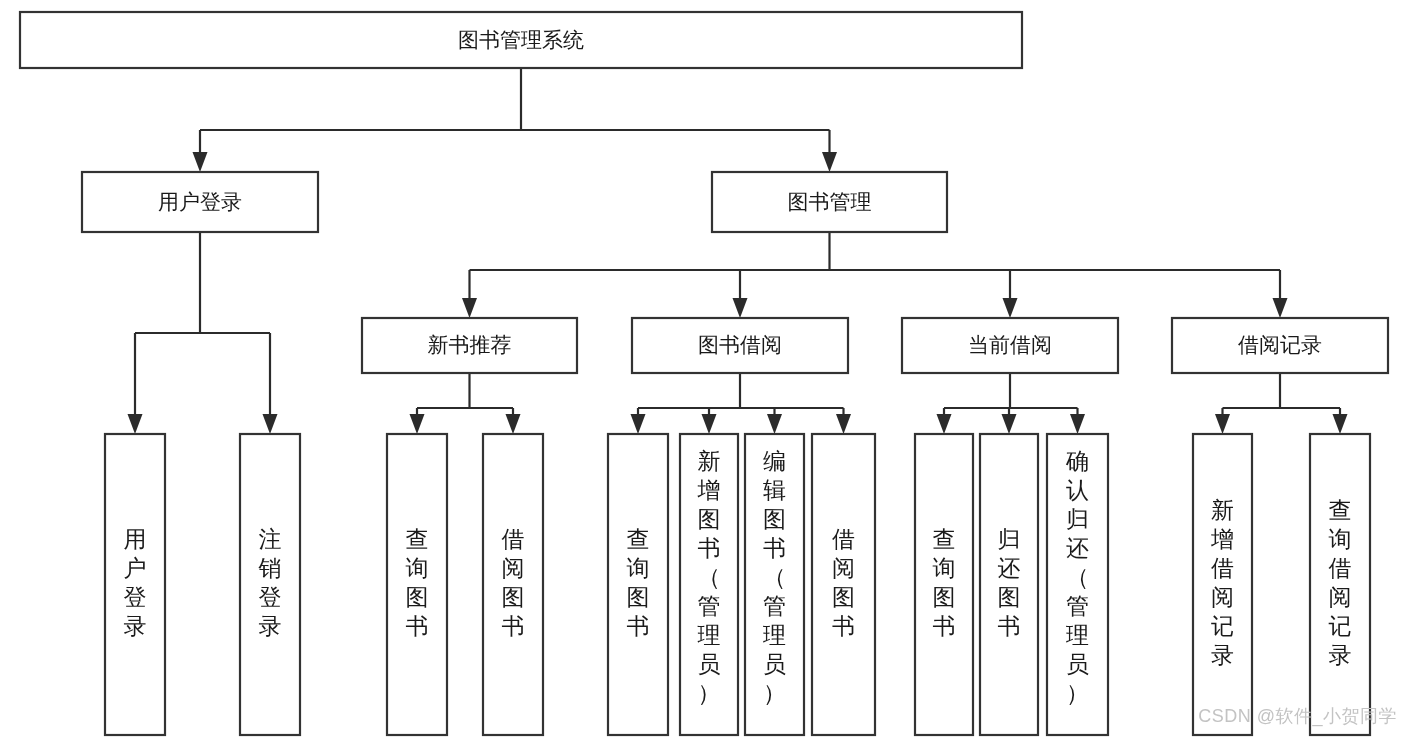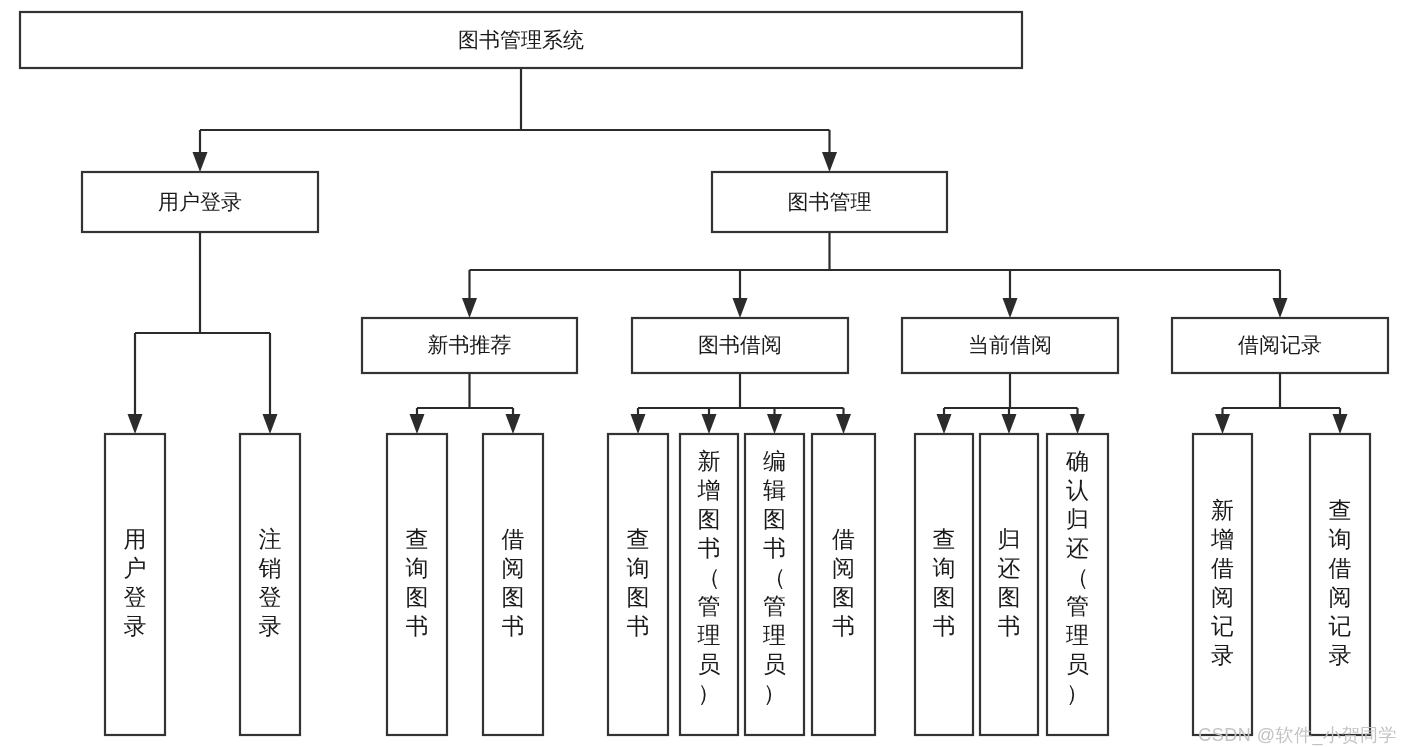--- a/index.html
+++ b/index.html
@@ -47,21 +47,21 @@
     fill:none;
     stroke-linecap:butt;
   }
   .arrow-head{
     fill:#2b2b2b;
     stroke:none;
   }
   .watermark{
     position:absolute;
     right:8px;
-    bottom:0;
+    bottom:19px;
     font-family:"Liberation Sans","DejaVu Sans",sans-serif;
     font-size:18px;
     color:#c3c3c3;
     letter-spacing:0.5px;
     white-space:nowrap;
     user-select:none;
   }
 </style>
 </head>
 <body>

